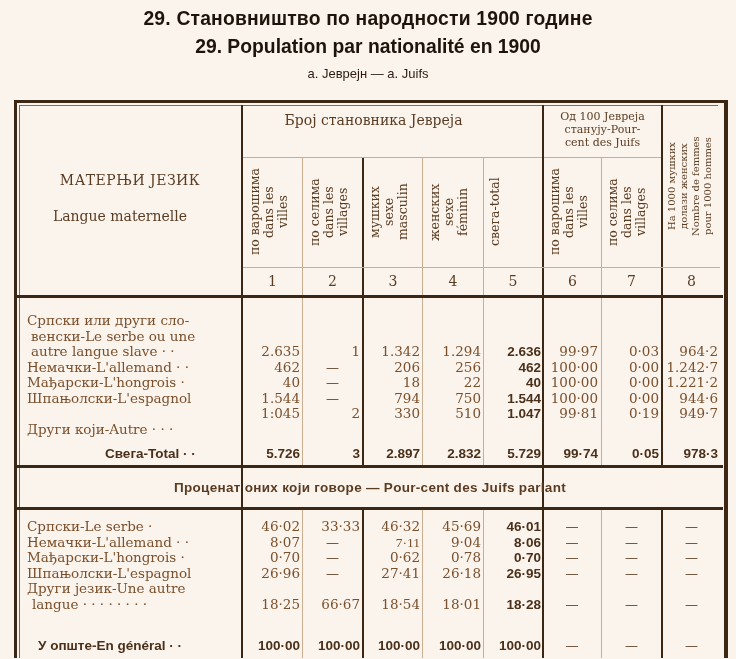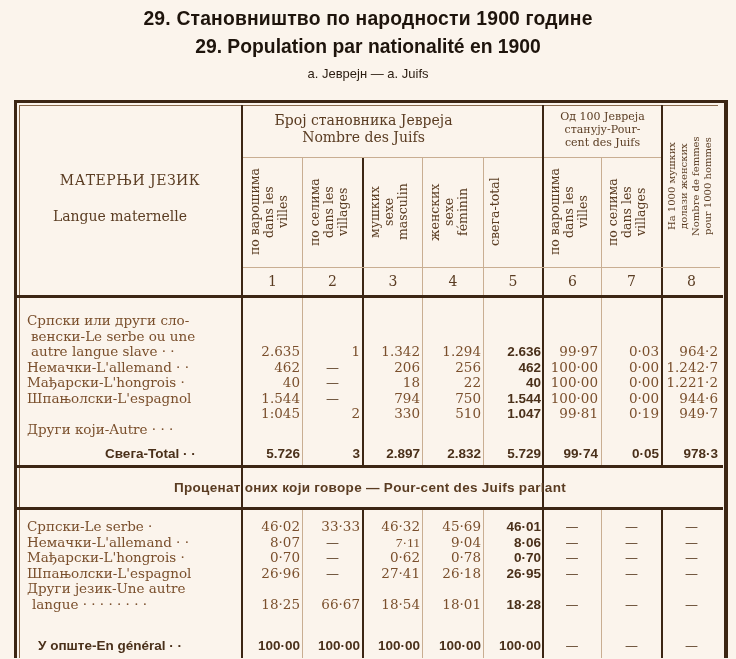--- a/index.html
+++ b/index.html
@@ -117,23 +117,22 @@
   <div class="hthin" style="left:243px; top:157px; width:299px;"></div>
   <div class="hthin" style="left:544px; top:157px; width:117px;"></div>
   <div class="hthin" style="left:243px; top:267px; width:477px;"></div>
   <div class="hline" style="left:17px; top:295px; width:706px; height:3px;"></div>
   <div class="hline" style="left:17px; top:465px; width:706px; height:3px;"></div>
   <div class="hline" style="left:17px; top:507px; width:706px; height:3px;"></div>
 
   <div class="cell hdr-left1">МАТЕРЊИ ЈЕЗИК</div>
   <div class="cell hdr-left2">Langue maternelle</div>
 
-  <div class="cell grp-hdr" style="left:237px; top:112px; width:253px;">
+  <div class="cell grp-hdr" style="left:247px; top:112px; width:253px;">
     <div>Број становника Јевреја</div>
-    <div>Nombre des Juifs</div>
   </div>
   <div class="cell grp-hdr grp-small" style="left:544px; top:110px; width:117px;">
     <div>Од 100 Јевреја</div>
     <div>станују-Pour-</div>
     <div>cent des Juifs</div>
   </div>
 
   <div class="rot" style="left:248px; top:160px; width:52px; height:104px;">
     <div>по варошима</div>
       <div>dans les</div>

